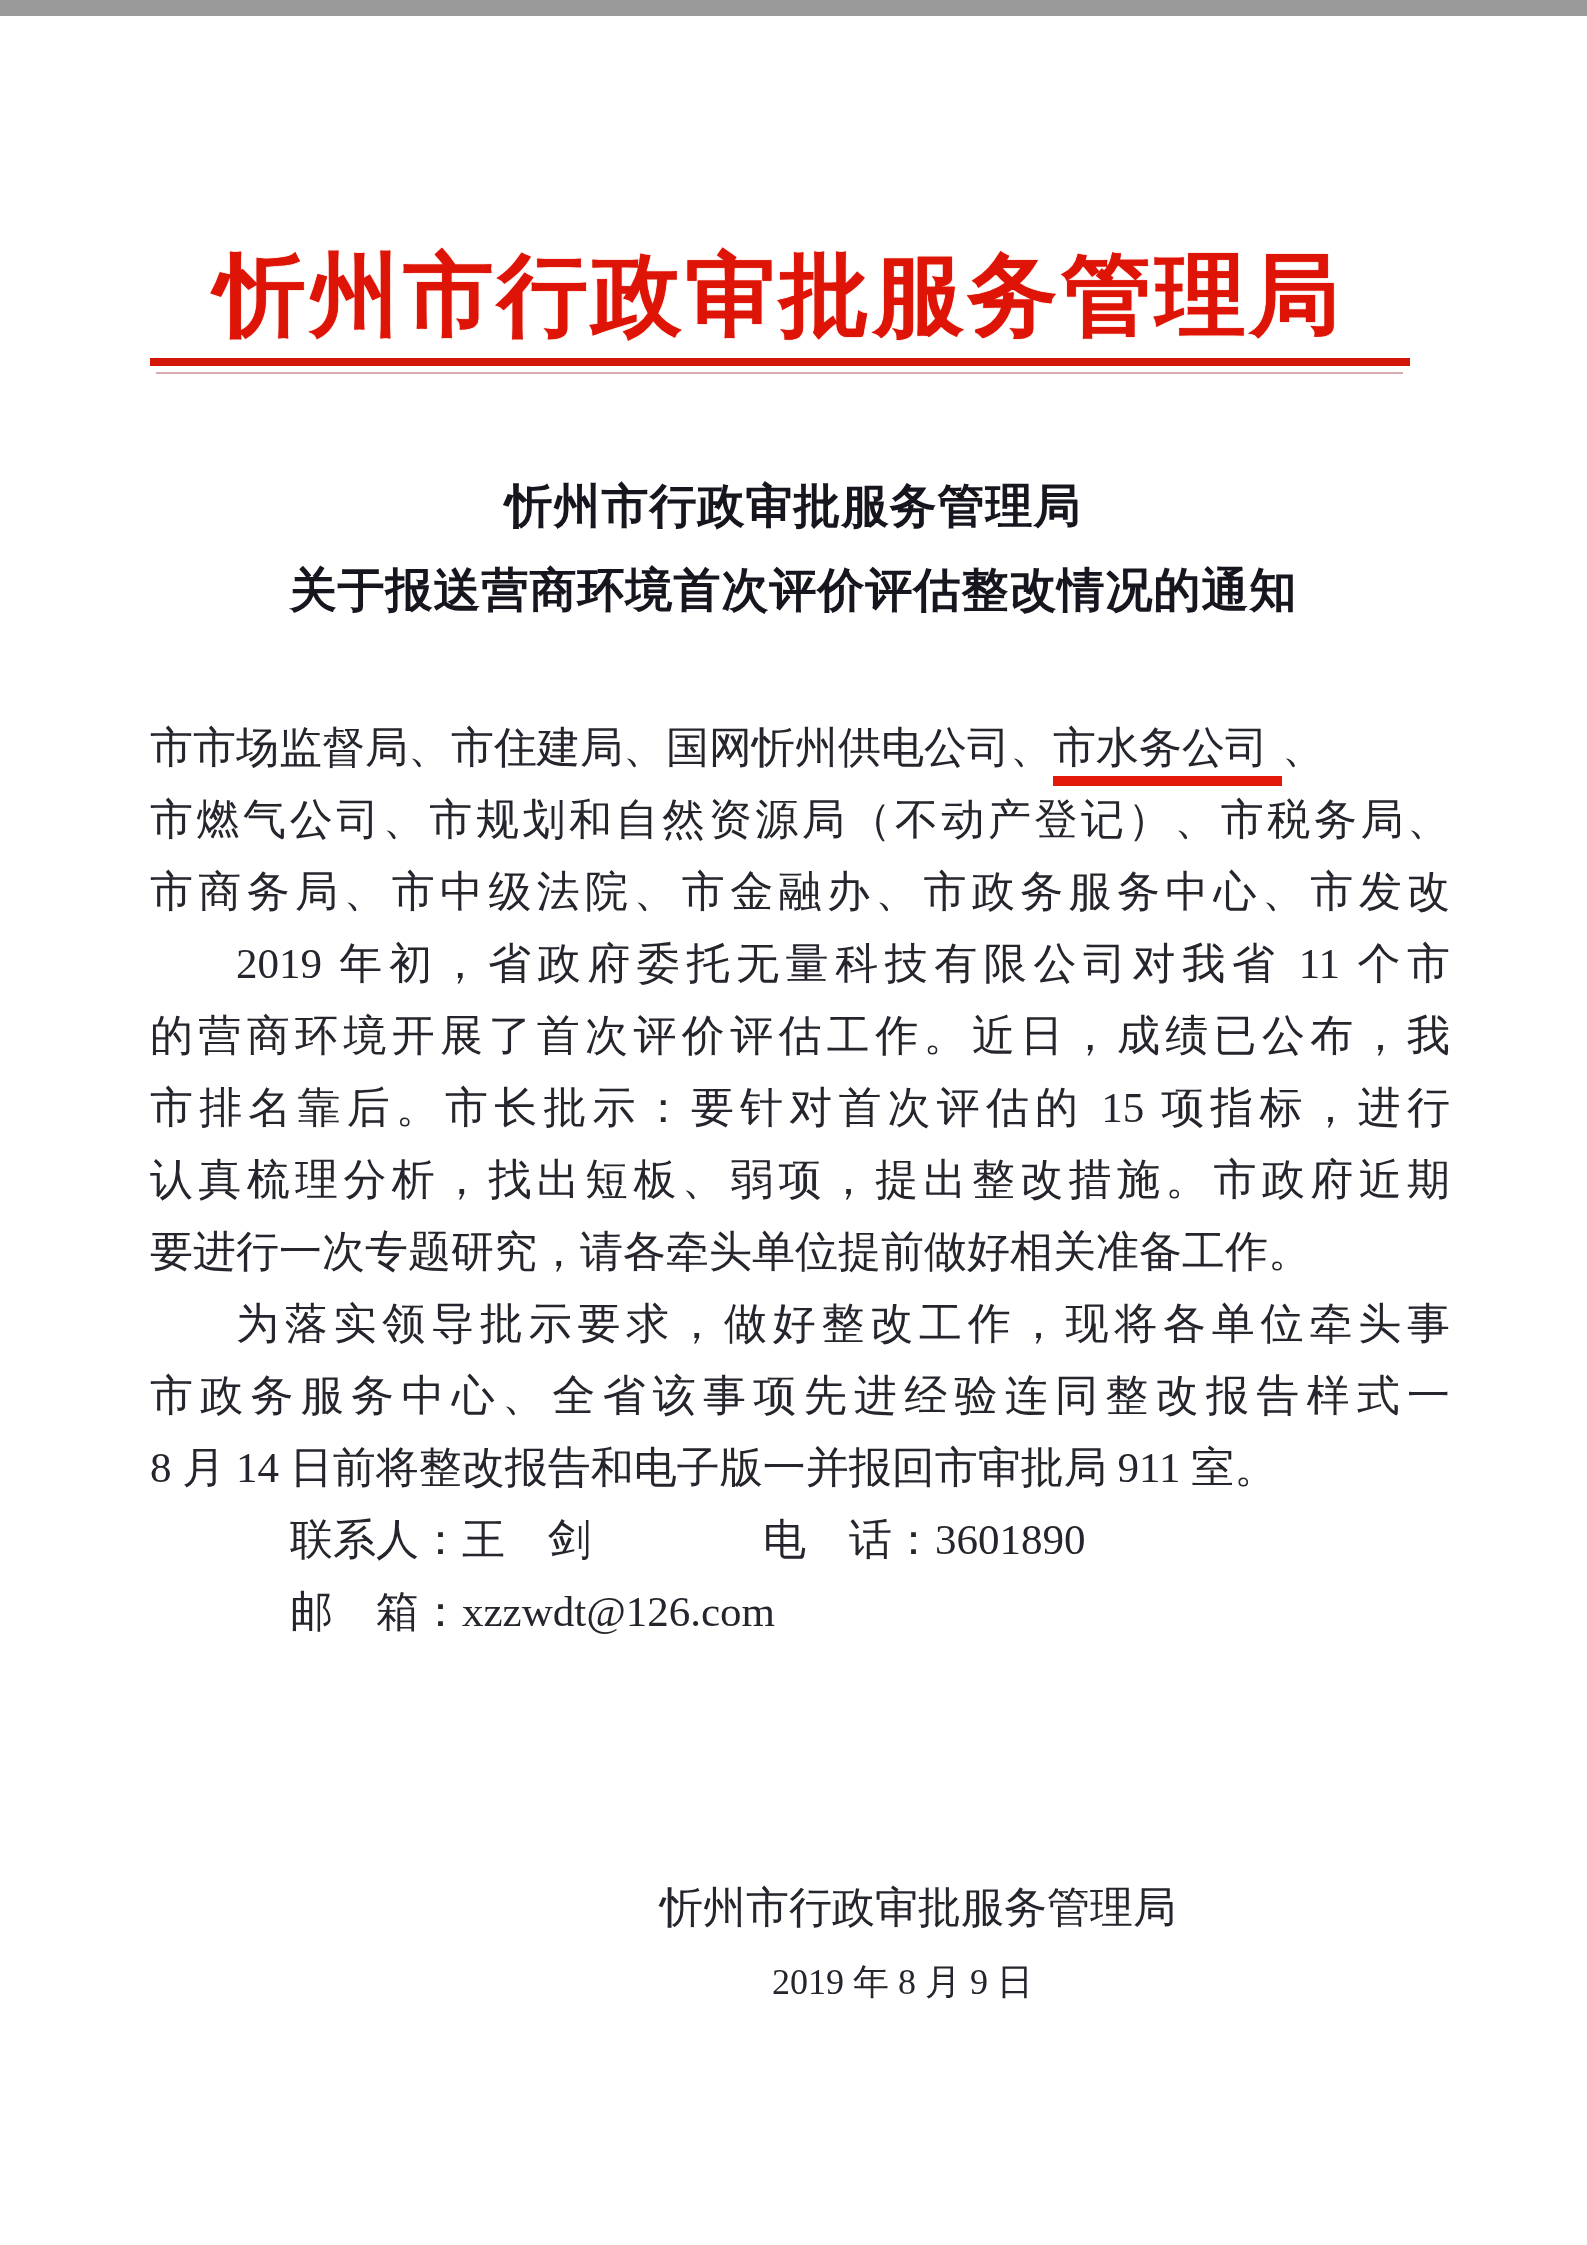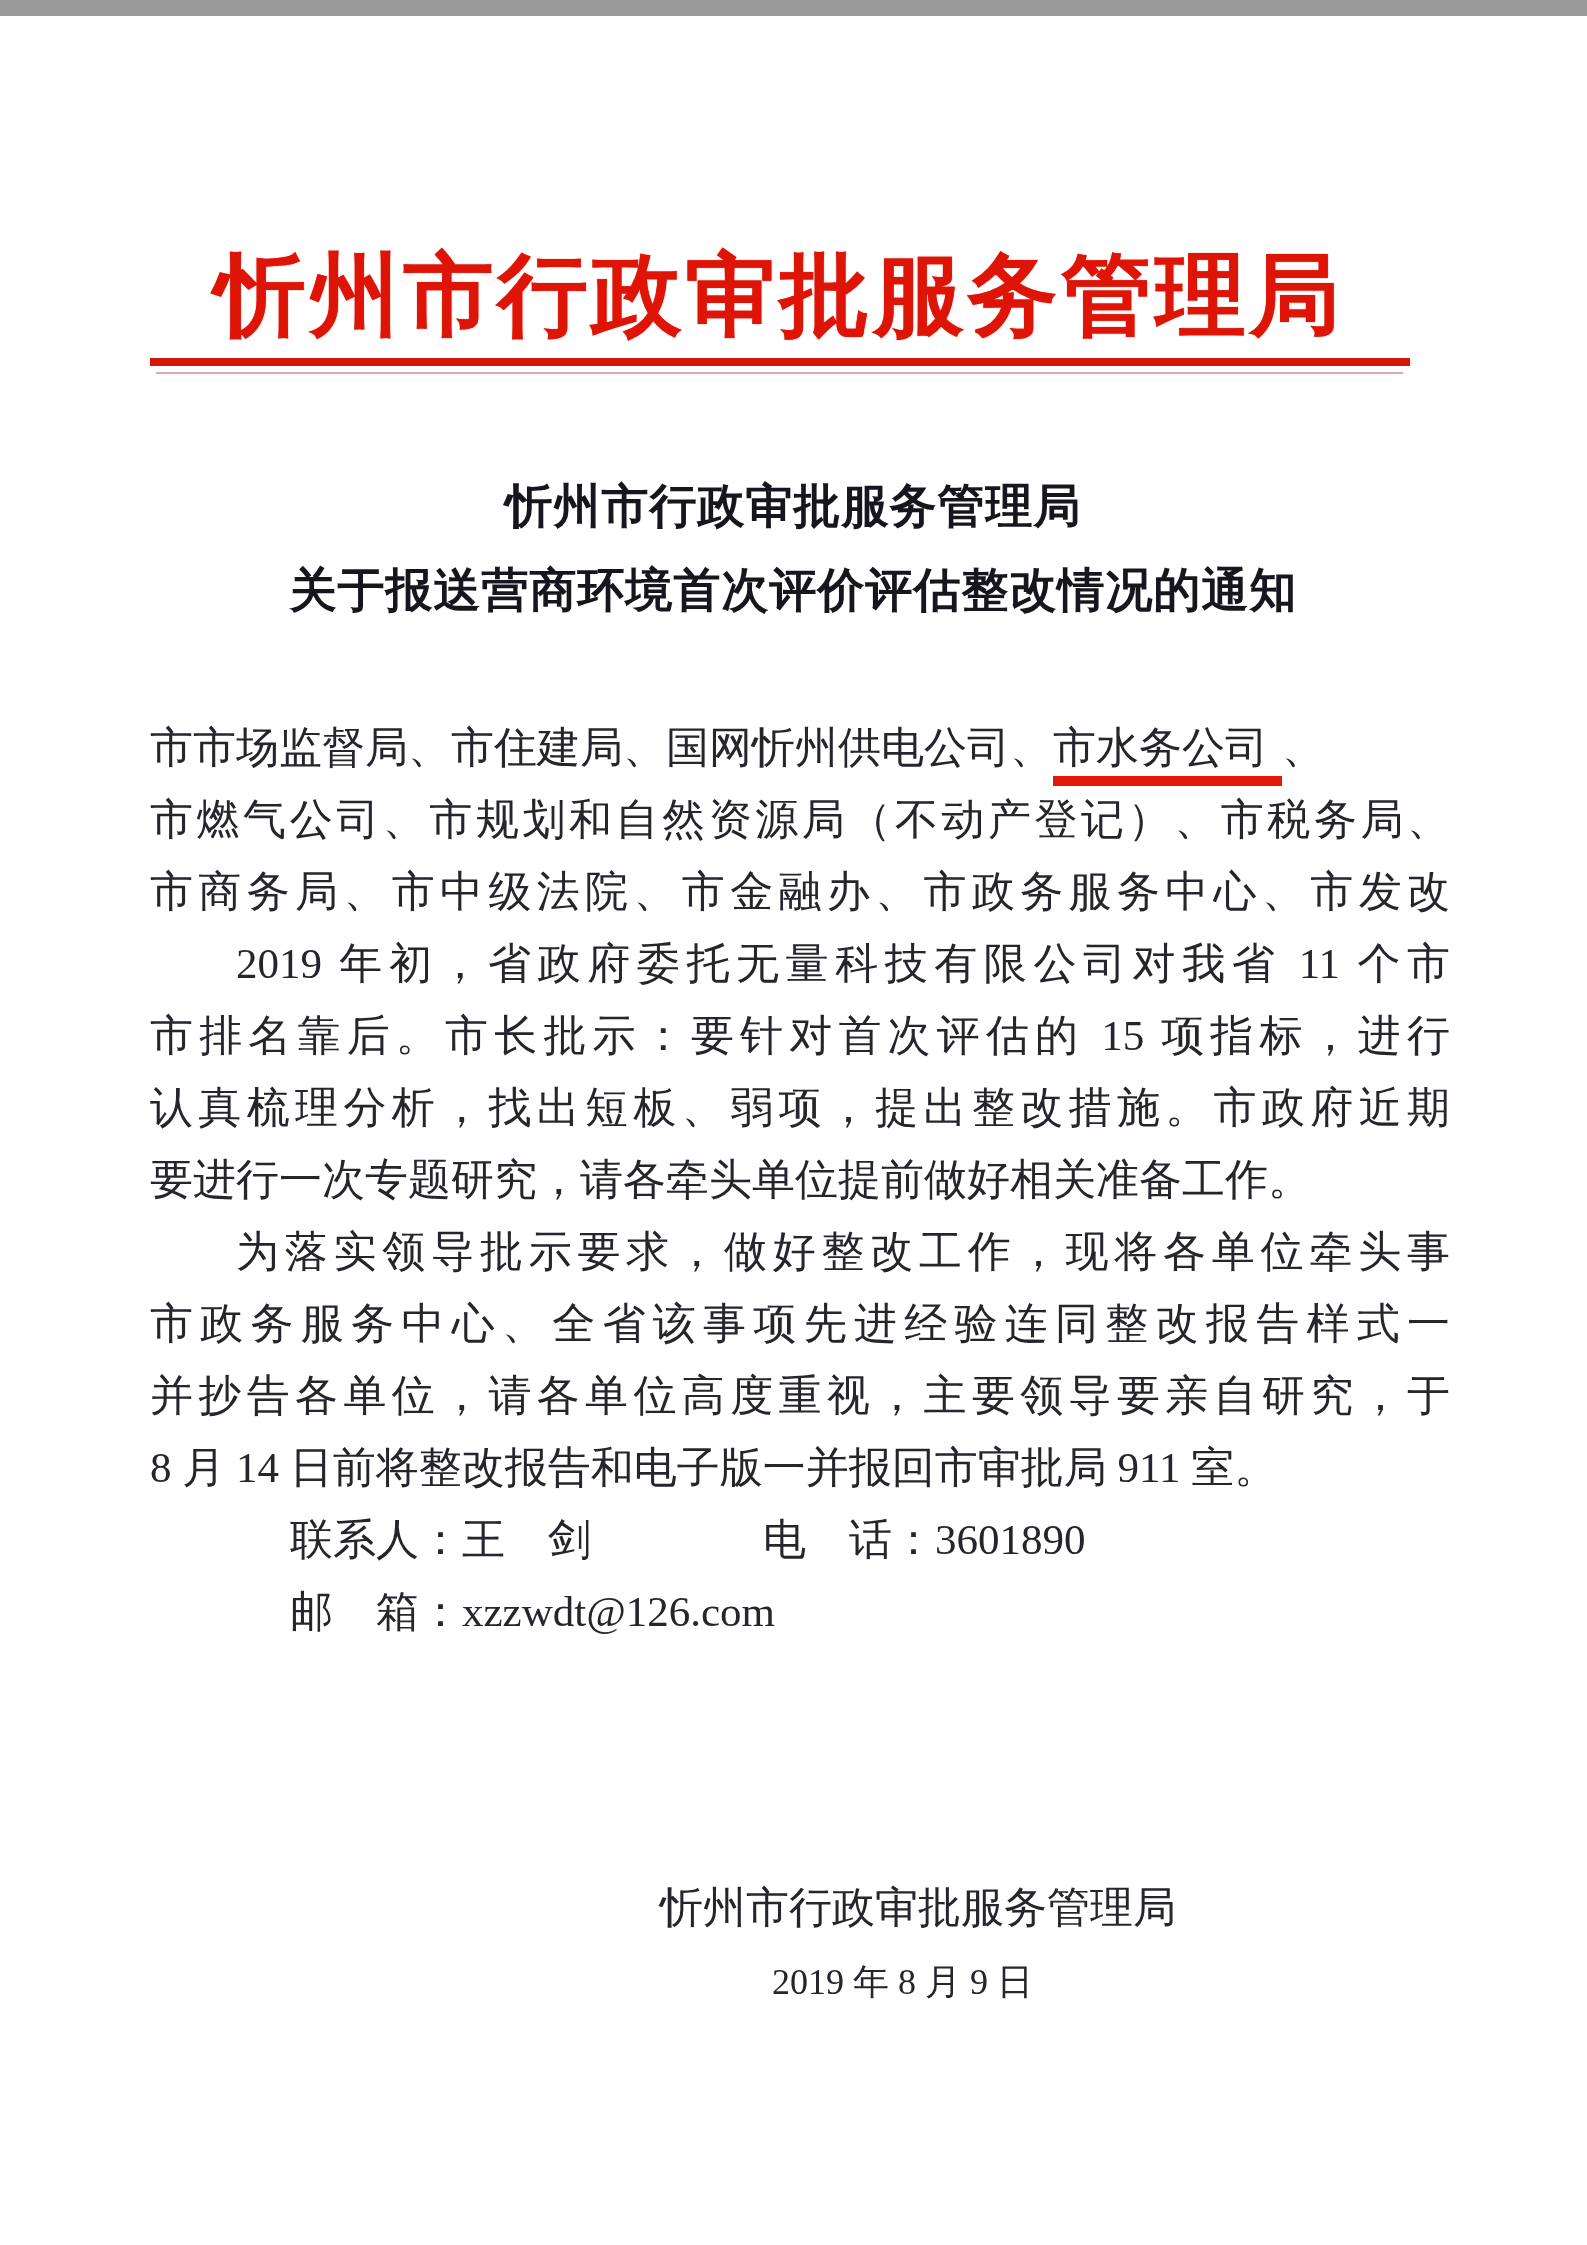--- a/index.html
+++ b/index.html
@@ -133,27 +133,27 @@
   </div>
 
   <div class="body-block">
 
     <div class="bline"><span>市市场监督局、市住建局、国网忻州供电公司、</span><span class="u-red">市水务公司</span><span>、</span></div>
 
     <div class="bline fill">市燃气公司、市规划和自然资源局（不动产登记）、市税务局、</div>
     <div class="bline fill">市商务局、市中级法院、市金融办、市政务服务中心、市发改</div>
 
     <div class="bline fill indent2">2019 年初，省政府委托无量科技有限公司对我省 11 个市</div>
+    <div class="bline fill">的营商环境开展了首次评价评估工作。近日，成绩已公布，我</div>
     <div class="bline fill">市排名靠后。市长批示：要针对首次评估的 15 项指标，进行</div>
     <div class="bline fill">认真梳理分析，找出短板、弱项，提出整改措施。市政府近期</div>
     <div class="bline">要进行一次专题研究，请各牵头单位提前做好相关准备工作。</div>
 
     <div class="bline fill indent2">为落实领导批示要求，做好整改工作，现将各单位牵头事</div>
     <div class="bline fill">市政务服务中心、全省该事项先进经验连同整改报告样式一</div>
-    <div class="bline fill">并抄告各单位，请各单位高度重视，主要领导要亲自研究，于</div>
     <div class="bline">8 月 14 日前将整改报告和电子版一并报回市审批局 911 室。</div>
 
     <div class="contact-line"><span>联系人：</span><span>王　剑</span><span>　　　　</span><span>电　话：</span><span>3601890</span></div>
 
     <div class="contact-line"><span>邮　箱：</span><span>xzzwdt@126.com</span></div>
 
   </div>
 
   <div class="sig-org">忻州市行政审批服务管理局</div>
 

